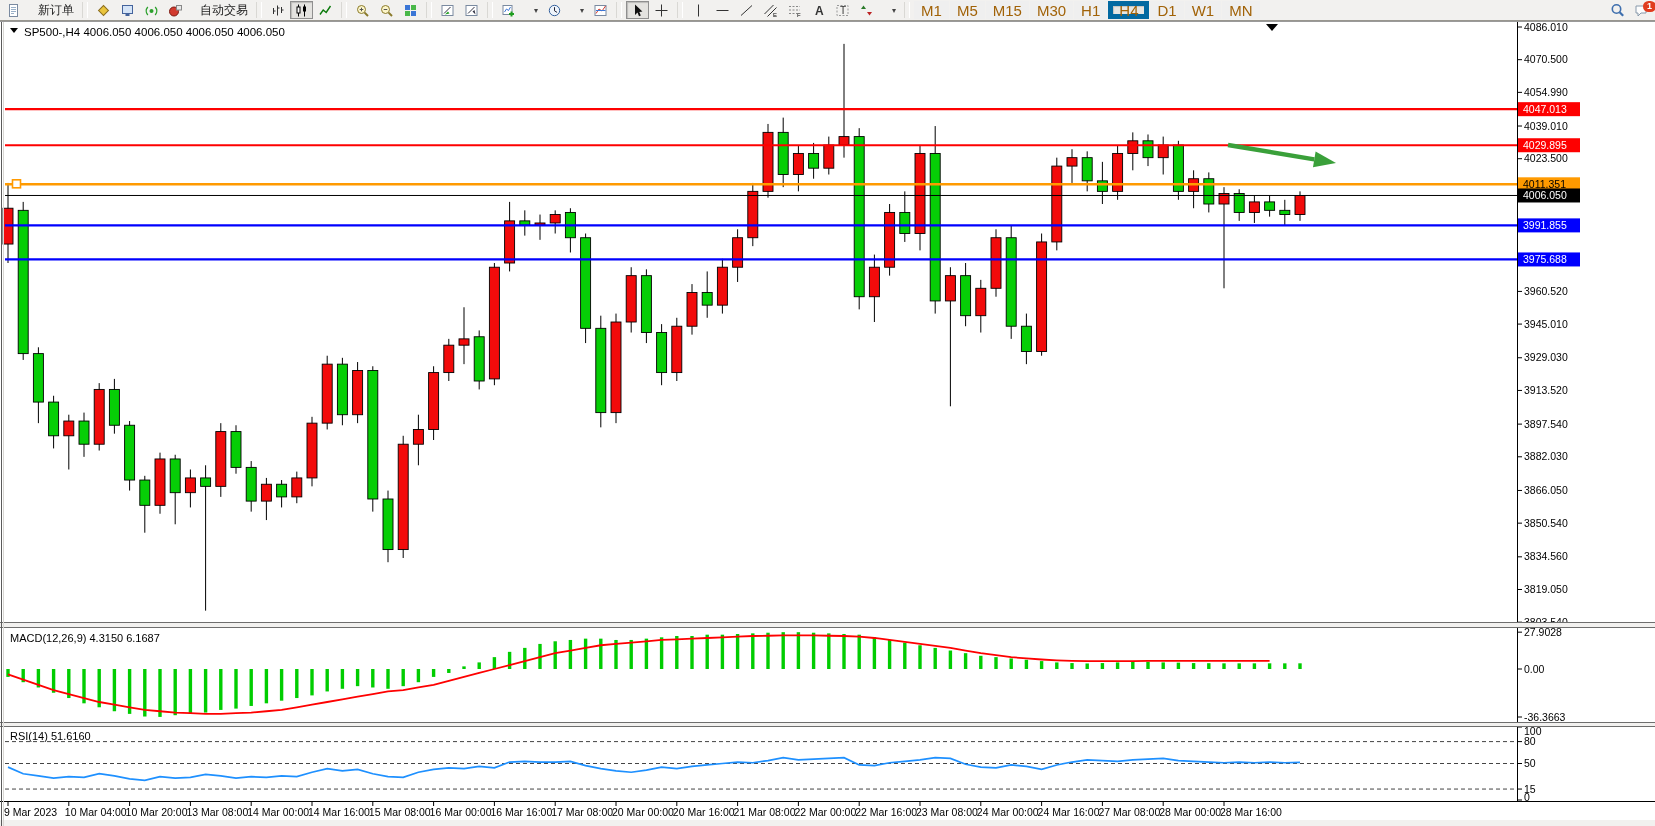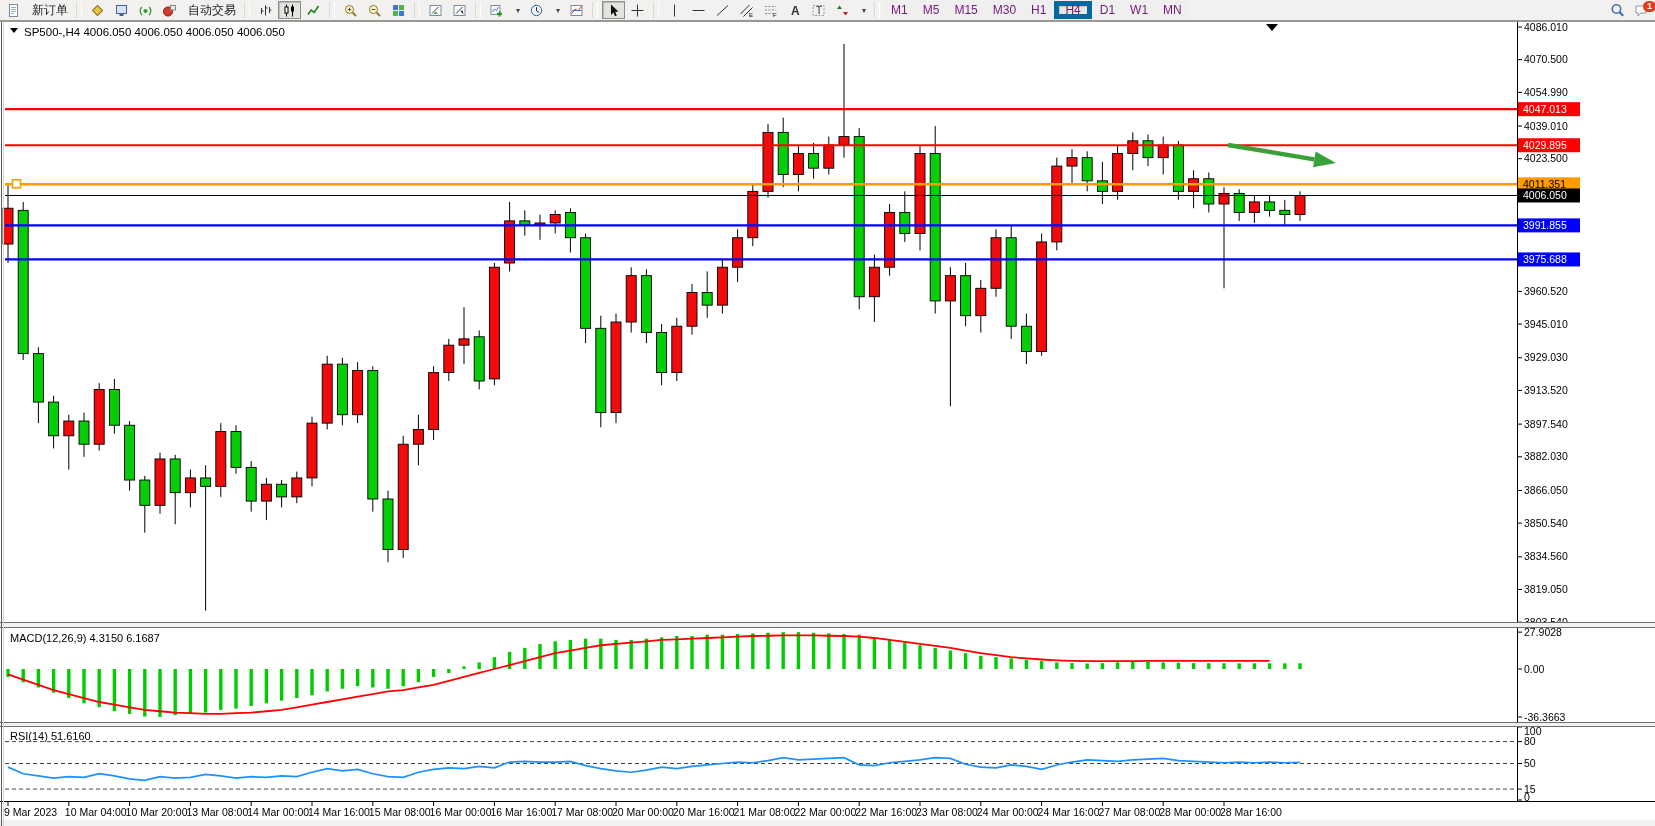--- a/index.html
+++ b/index.html
@@ -1,23 +1,23 @@
 <!DOCTYPE html>
 <html><head>
 <meta charset="utf-8">
 <style>
   html,body{margin:0;padding:0;background:#fff;}
   body{width:1655px;height:826px;overflow:hidden;font-family:"Liberation Sans",sans-serif;-webkit-font-smoothing:none;}
   #toolbar{height:20px;background:#f2f1ef;border-bottom:1px solid #98968f;display:flex;align-items:center;padding:0 2px;gap:1px;white-space:nowrap;}
-  .tbtn{height:18px;display:inline-flex;align-items:center;gap:11px;padding:0 3px;border:1px solid transparent;background:transparent;font-family:"Liberation Sans",sans-serif;font-size:12px;color:#222;cursor:default;}
+  .tbtn{height:18px;display:inline-flex;align-items:center;gap:17px;padding:0 3px;border:1px solid transparent;background:transparent;font-family:"Liberation Sans",sans-serif;font-size:12px;color:#222;cursor:default;}
   .tbtn.active{border:1px solid #8f8f8f;background:#e4e3e0;box-shadow:inset 1px 1px 1px rgba(0,0,0,.18);}
   .tbtn svg{display:block;}
   .dd{font-size:8px;color:#444;margin-left:1px;}
   .sep{width:4px;height:16px;border-left:1px solid #d9d8d4;border-right:1px solid #fff;margin:0 3px;}
-  .tf{height:18px;padding:0 6px;display:inline-flex;align-items:center;border:1px solid transparent;font-size:12px;color:#701a75;}
+  .tf{height:18px;padding:0 6px;display:inline-flex;align-items:center;border:1px solid transparent;font-size:15px;color:#a16207;}
   .tf.active{border:5px solid #0369a1;background:#e7e6e3;box-shadow:inset 1px 1px 1px rgba(0,0,0,.15);}
   .spacer{flex:1;}
   #chartwrap{position:relative;height:603px;}
   svg text{font-family:"Liberation Sans",sans-serif;}
   .badge{font-size:10.5px;}
 </style>
 </head>
 <body>
 
 <div id="toolbar">

